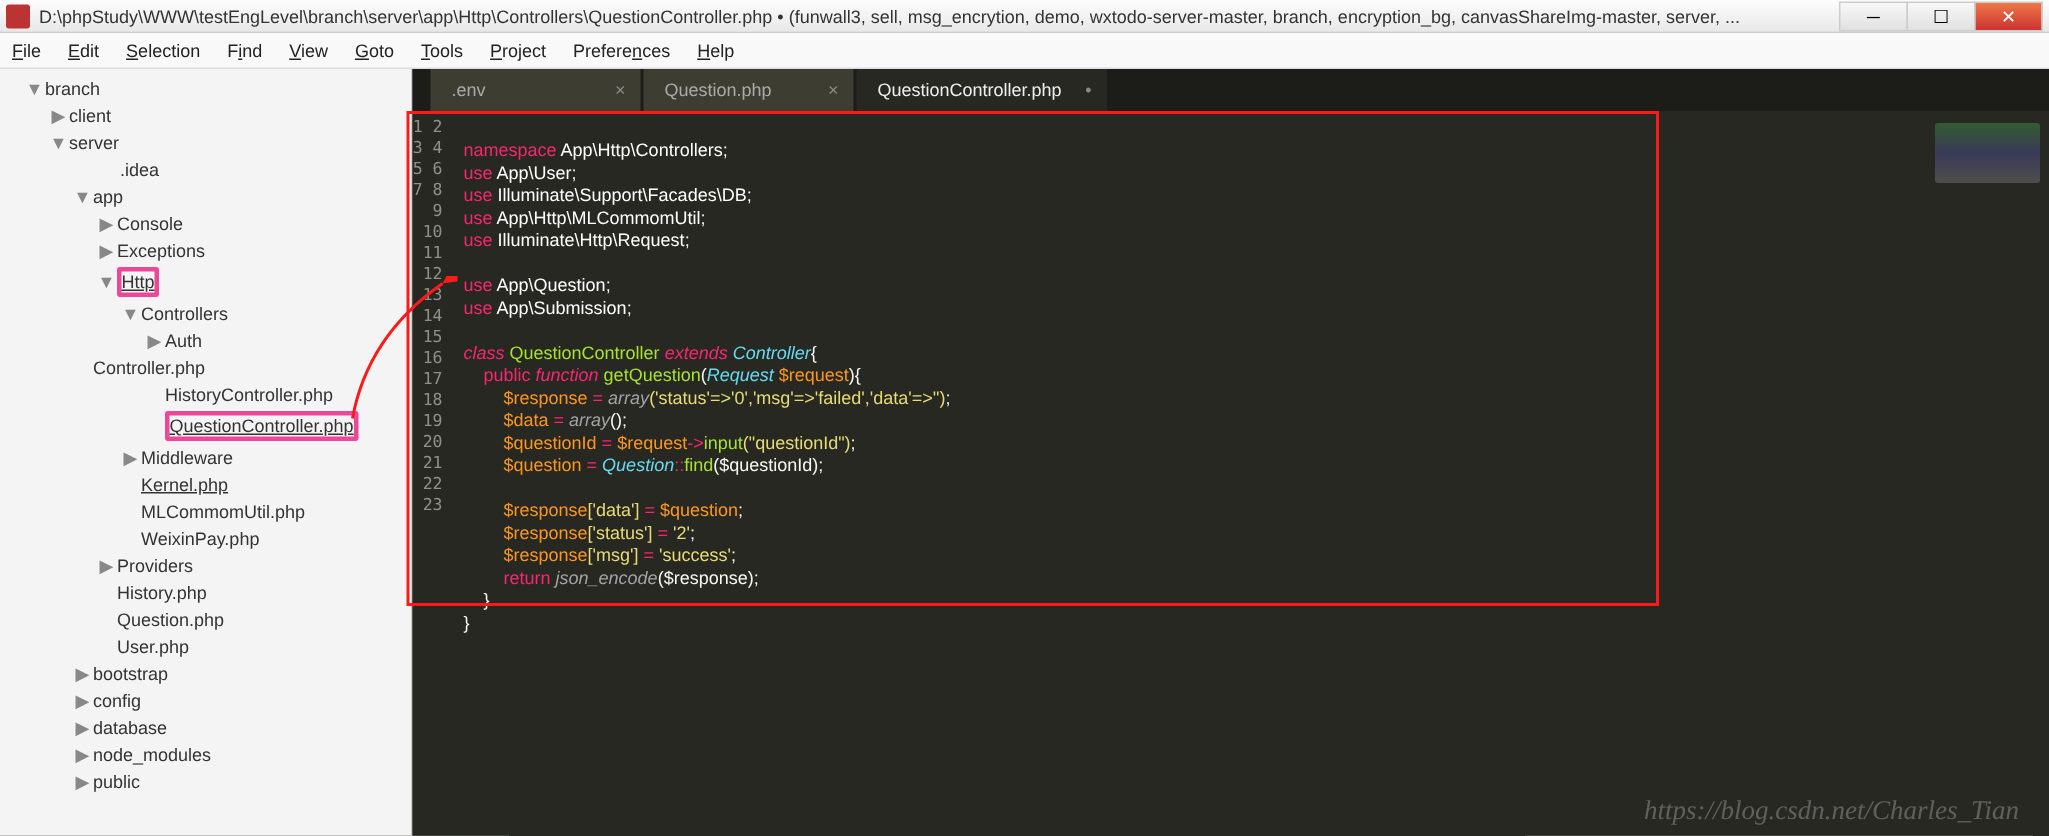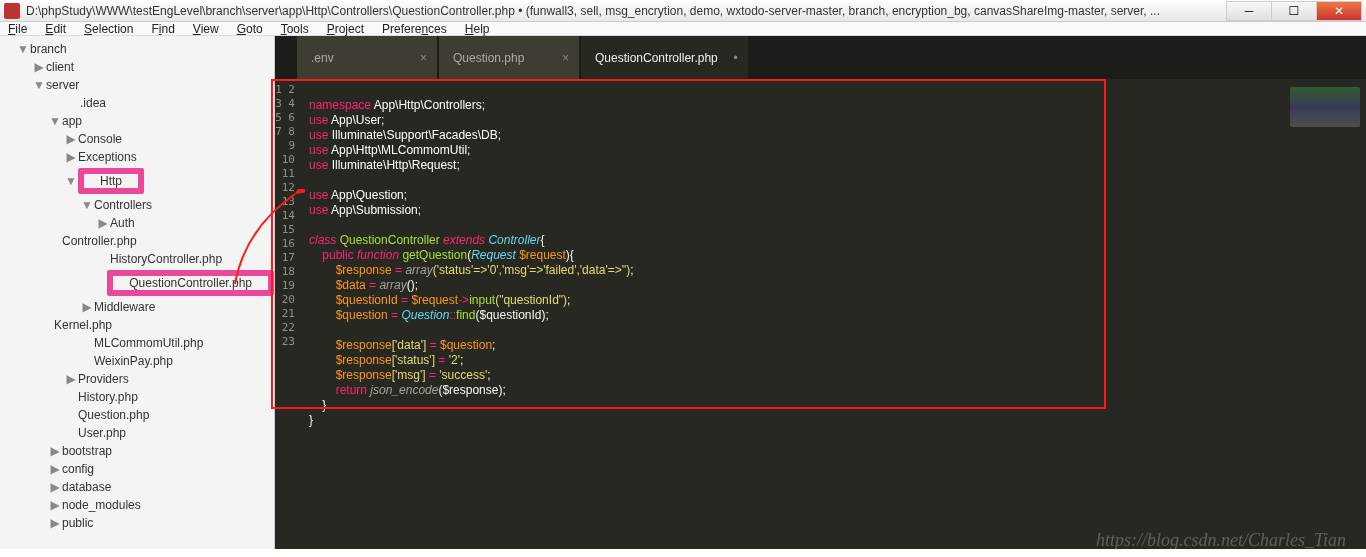--- a/index.html
+++ b/index.html
@@ -3,31 +3,31 @@
 <meta charset="utf-8">
 <style>
 * { margin: 0; padding: 0; box-sizing: border-box; font-family: "Segoe UI", Tahoma, sans-serif; font-size: 12px; }
 body { background: #fff; width: 1366px; height: 557px; overflow: hidden; position: relative; }
 .titlebar { height: 22px; background: linear-gradient(#fdfdfd,#e8e8e8); display: flex; align-items: center; padding: 0 4px; border-bottom: 1px solid #ccc; }
 .titlebar .icon { width: 16px; height: 16px; background: #b33; margin-right: 6px; border-radius: 2px; }
 .titlebar .title { flex: 1; color: #333; white-space: nowrap; overflow: hidden; text-overflow: ellipsis; }
 .titlebar .winbtns { display: flex; }
 .titlebar .winbtn { width: 46px; height: 20px; display: flex; align-items: center; justify-content: center; border: 1px solid #ccc; margin-left: -1px; background: linear-gradient(#f8f8f8,#e0e0e0); }
 .titlebar .winbtn.close { background: linear-gradient(#e74, #c33); color: #fff; }
-.menubar { height: 14px; background: #f9f9f9; display: flex; align-items: center; padding: 0 8px; border-bottom: 1px solid #ddd; }
+.menubar { height: 24px; background: #f9f9f9; display: flex; align-items: center; padding: 0 8px; border-bottom: 1px solid #ddd; }
 .menubar span { margin-right: 18px; color: #222; cursor: pointer; }
 .menubar span u { text-decoration: underline; }
 .main { display: flex; height: calc(100% - 44px); }
 .sidebar { width: 275px; background: #f4f4f4; border-right: 1px solid #ccc; overflow-y: auto; padding-top: 4px; }
 .tree-item { display: flex; align-items: center; padding: 2px 0; cursor: pointer; color: #333; white-space: nowrap; }
 .tree-item .arrow { width: 14px; display: inline-block; text-align: center; color: #888; }
 .tree-item .label { }
-.tree-item.hl .label { border: 6px solid #ec4899; padding: 0 16px; border-radius: 2px; }
+.tree-item.hl .label { border: 3px solid #ec4899; padding: 0 0; border-radius: 2px; text-decoration: underline; }
 .editor-area { flex: 1; background: #272822; position: relative; display: flex; flex-direction: column; }
-.tabs { display: flex; background: #1c1c18; height: 43px; align-items: stretch; padding-left: 22px; }
+.tabs { display: flex; background: #1c1c18; height: 28px; align-items: stretch; padding-left: 12px; }
 .tab { display: flex; align-items: center; padding: 0 30px 0 14px; color: #aaa; background: #3e3d32; margin-right: 2px; position: relative; min-width: 140px; }
 .tab.active { background: #272822; color: #eee; }
 .tab .close { position: absolute; right: 10px; color: #888; }
 .code-wrapper { position: relative; flex: 1; display: flex; }
 .highlight-box { position: absolute; border: 2px solid #ff1a1a; top: 0; left: -4px; width: 835px; height: 330px; pointer-events: none; z-index: 5; }
 .arrow-svg { position: absolute; top: 110px; left: -50px; z-index: 6; pointer-events: none; }
 .gutter { width: 24px; background: #272822; color: #8f908a; text-align: right; padding-right: 4px; padding-top: 4px; line-height: 14px; font-family: Consolas, monospace; font-size: 11px; }
 .code { flex: 1; background: #272822; color: #f8f8f2; padding-top: 4px; padding-left: 10px; line-height: 14px; font-family: Consolas, monospace; font-size: 11px; white-space: pre; }
 .code .kw { color: #f92672; font-style: italic; }
 .code .kw2 { color: #f92672; }
@@ -121,21 +121,21 @@
         <span class="label">HistoryController.php</span>
       </div>
       <div class="tree-item hl" style="padding-left: 96px;">
         <span class="arrow"> </span>
         <span class="label">QuestionController.php</span>
       </div>
       <div class="tree-item" style="padding-left: 80px;">
         <span class="arrow">▶</span>
         <span class="label">Middleware</span>
       </div>
-      <div class="tree-item" style="padding-left: 40px;">
+      <div class="tree-item" style="padding-left: 80px; text-decoration: underline;">
         <span class="arrow"> </span>
         <span class="label">Kernel.php</span>
       </div>
       <div class="tree-item" style="padding-left: 80px;">
         <span class="arrow"> </span>
         <span class="label">MLCommomUtil.php</span>
       </div>
       <div class="tree-item" style="padding-left: 80px;">
         <span class="arrow"> </span>
         <span class="label">WeixinPay.php</span>

